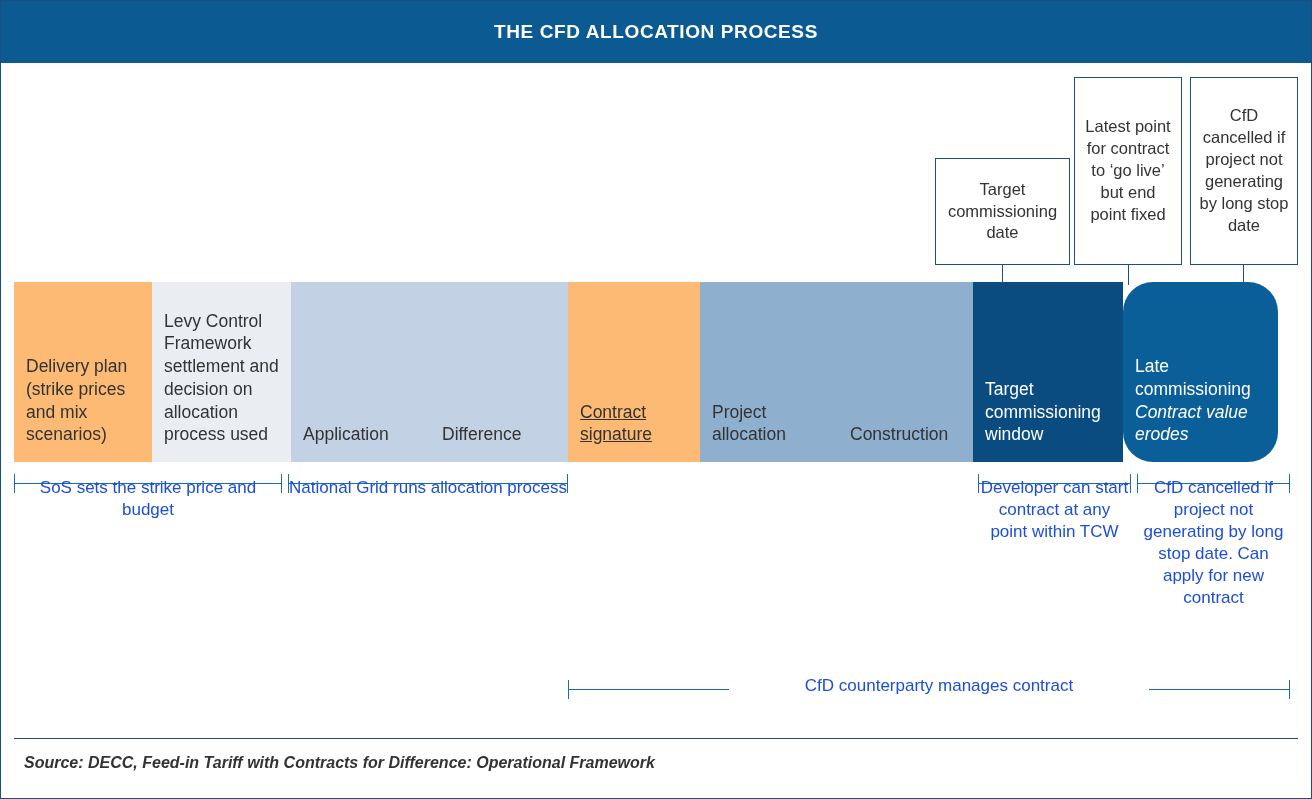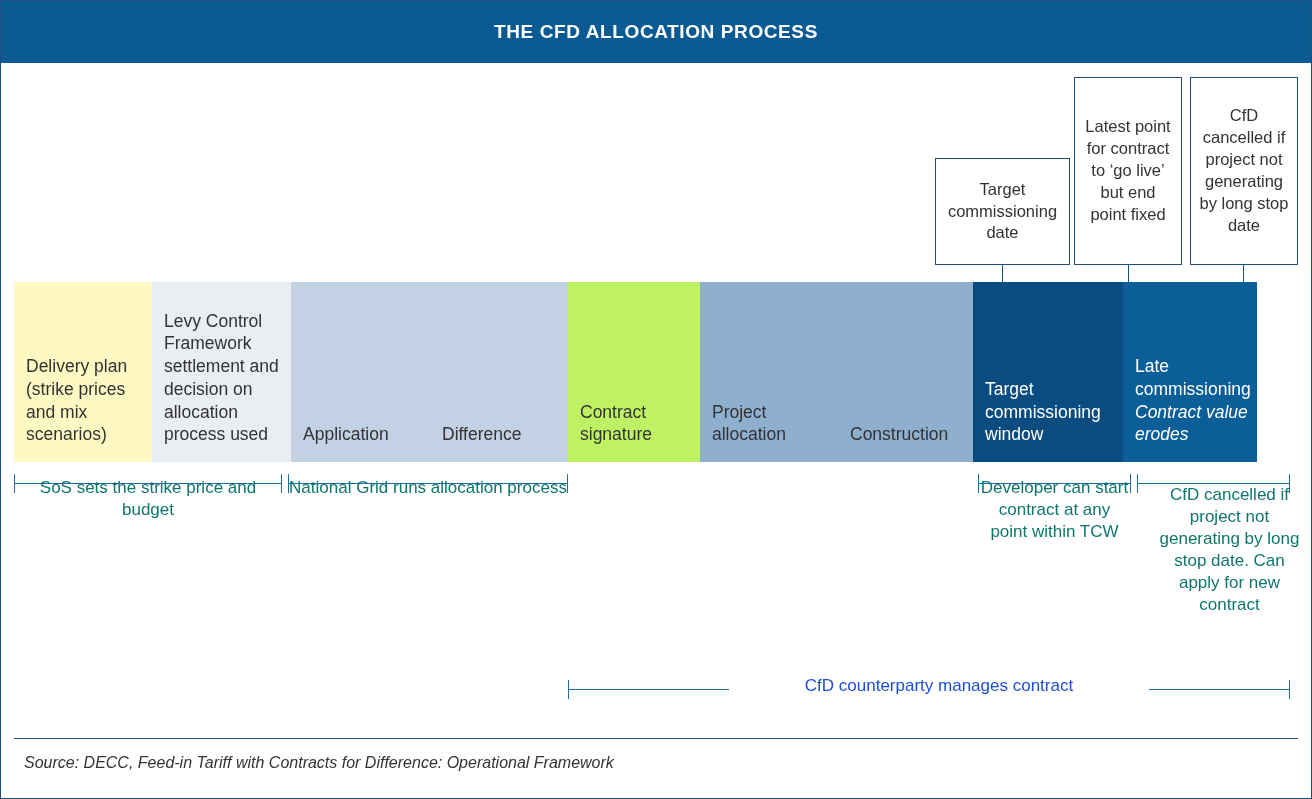--- a/index.html
+++ b/index.html
@@ -96,21 +96,21 @@
     width: 1px;
     height: 19px;
     background: #1b6ca8;
     top: -9px;
   }
   .bracket .btext {
     position: absolute;
     text-align: center;
     font-size: 17px;
     line-height: 1.30;
-    color: #0f766e;
+    color: #1d4ed8;
   }
   
   .span-bracket {
     position: absolute;
   }
   .span-bracket .seg {
     position: absolute;
     height: 1px;
     background: #1b6ca8;
     top: 0;
@@ -141,63 +141,64 @@
     height: 1px;
     background: #1b4f80;
   }
   .source-text {
     position: absolute;
     left: 23px;
     top: 753px;
     font-size: 16px;
     font-style: italic;
     color: #333333;
+    font-weight: bold;
   }
 </style>
 </head>
 <body>
 
 <div id="figure">
 
   <div class="title-bar">THE CFD ALLOCATION PROCESS</div>
 
   <div class="callout-line" style="left:1001px; top:264px; height:20px;"></div>
   <div class="callout-line" style="left:1127px; top:264px; height:20px;"></div>
   <div class="callout-line" style="left:1242px; top:264px; height:20px;"></div>
 
   <div class="callout" style="left:934px; top:157px; width:135px; height:107px;">Target commissioning date</div>
   <div class="callout" style="left:1073px; top:76px; width:108px; height:188px;">Latest point for contract to ‘go live’ but end point fixed</div>
   <div class="callout" style="left:1189px; top:76px; width:108px; height:188px;">CfD cancelled if project not generating by long stop date</div>
 
   <div class="band">
-    <div class="stage" style="width:138px; background:#fef9c3;">
+    <div class="stage" style="width:138px; background:#fdba74;">
       <span>Delivery plan (strike prices and mix scenarios)</span>
     </div>
     <div class="stage" style="width:139px; background:#eaeef3;">
       <span>Levy Control Framework settlement and decision on allocation process used</span>
     </div>
     <div class="stage" style="width:139px; background:#c3d1e4;">
       <span>Application</span>
     </div>
     <div class="stage" style="width:138px; background:#c3d1e4;">
       <span>Difference</span>
     </div>
-    <div class="stage" style="width:132px; background:#bef264;">
+    <div class="stage" style="width:132px; background:#fdba74;text-decoration:underline;">
       <span>Contract signature</span>
     </div>
     <div class="stage" style="width:138px; background:#8fafcf;">
       <span>Project allocation</span>
     </div>
     <div class="stage" style="width:135px; background:#8fafcf;">
       <span>Construction</span>
     </div>
     <div class="stage dark" style="width:150px; background:#0b4c80;">
       <span>Target commissioning window</span>
     </div>
-    <div class="stage dark" style="width:134px; background:#0b5f99;">
+    <div class="stage dark" style="width:155px; background:#0b5f99;border-radius:30px;">
       <span>
         <span>Late commissioning </span><span class="italic">Contract value erodes</span>
       </span>
     </div>
   </div>
 
   <div class="bracket" style="left:13px; top:482px; width:268px;">
     <div class="hline" style="width:268px;"></div>
     <div class="tick" style="left:0;"></div>
     <div class="tick" style="left:267px;"></div>
@@ -215,21 +216,21 @@
     <div class="hline" style="width:153px;"></div>
     <div class="tick" style="left:0;"></div>
     <div class="tick" style="left:152px;"></div>
     <div class="btext" style="left:0; top:-6px; width:153px;">Developer can start contract at any point within TCW</div>
   </div>
 
   <div class="bracket" style="left:1136px; top:482px; width:153px;">
     <div class="hline" style="width:153px;"></div>
     <div class="tick" style="left:0;"></div>
     <div class="tick" style="left:152px;"></div>
-    <div class="btext" style="left:16px; top:-6px; width:153px;margin-top:7px;">CfD cancelled if project not generating by long stop date. Can apply for new contract</div>
+    <div class="btext" style="left:0; top:-6px; width:153px;">CfD cancelled if project not generating by long stop date. Can apply for new contract</div>
   </div>
 
   <div class="span-bracket" style="left:567px; top:688px; width:722px;">
     <div class="seg" style="left:0; width:722px;"></div>
     <div class="tick" style="left:0;"></div>
     <div class="tick" style="left:721px;"></div>
     <div class="cap" style="left:161px; width:400px;">CfD counterparty manages contract</div>
   </div>
 
   <div class="source-rule"></div>

